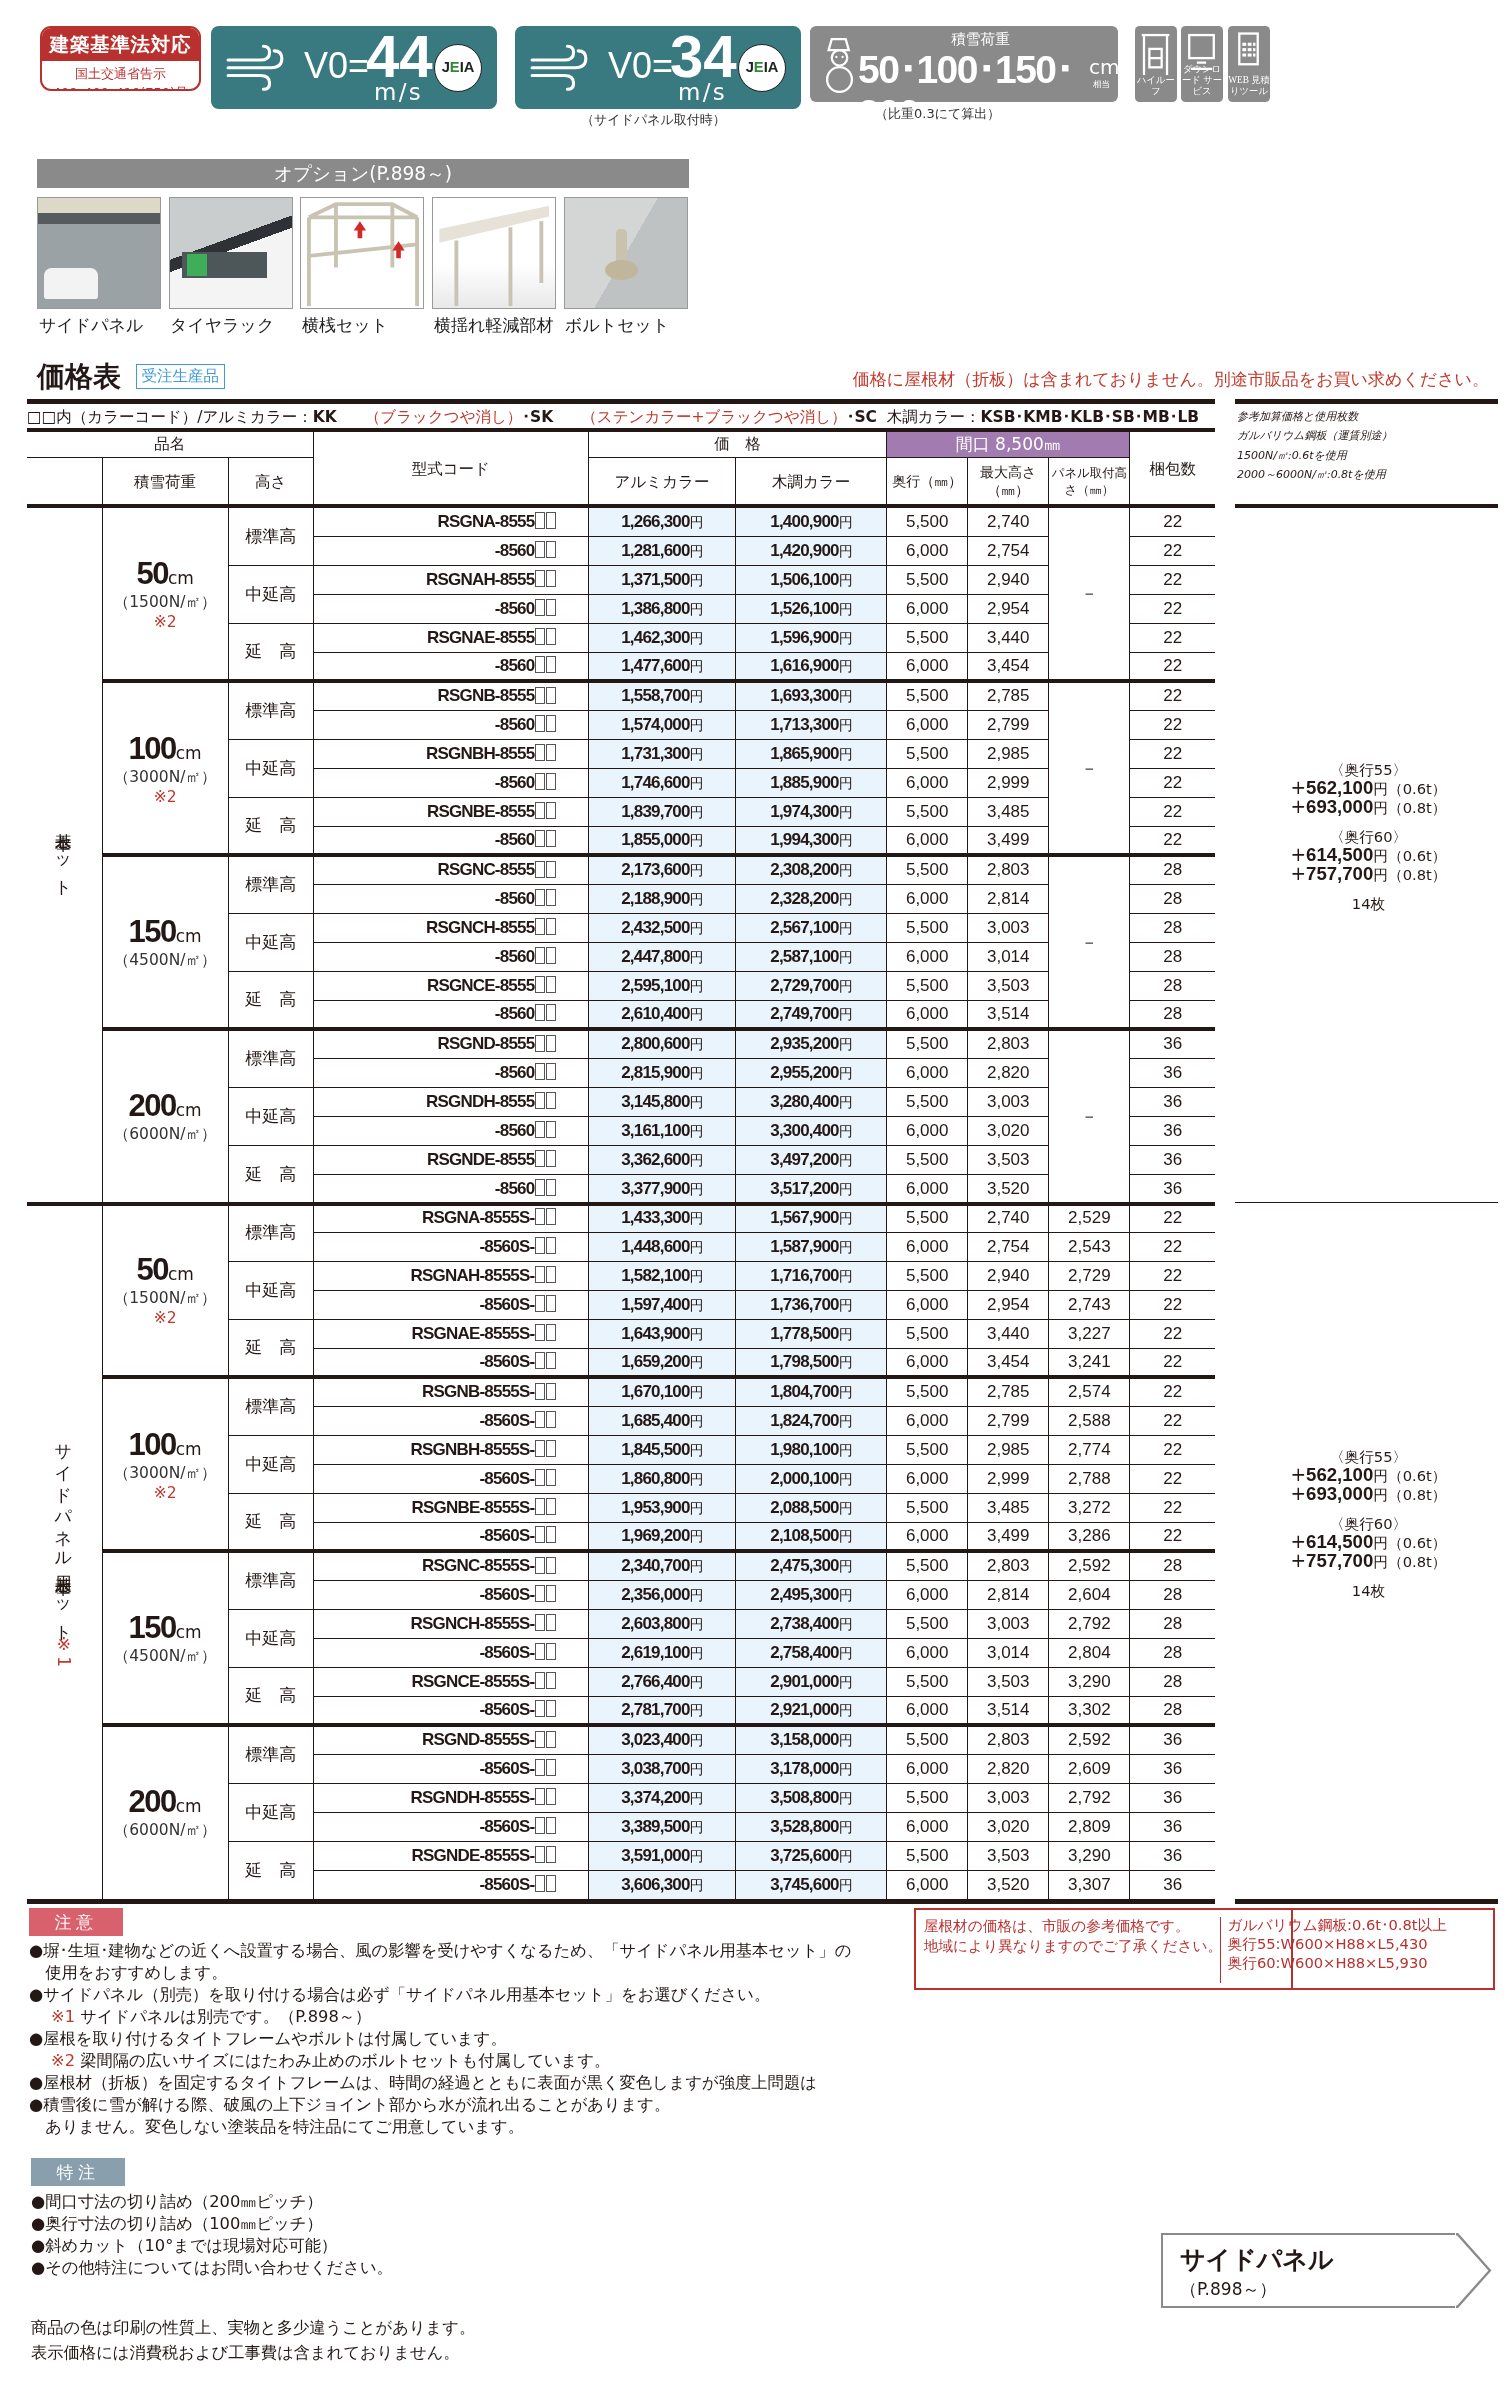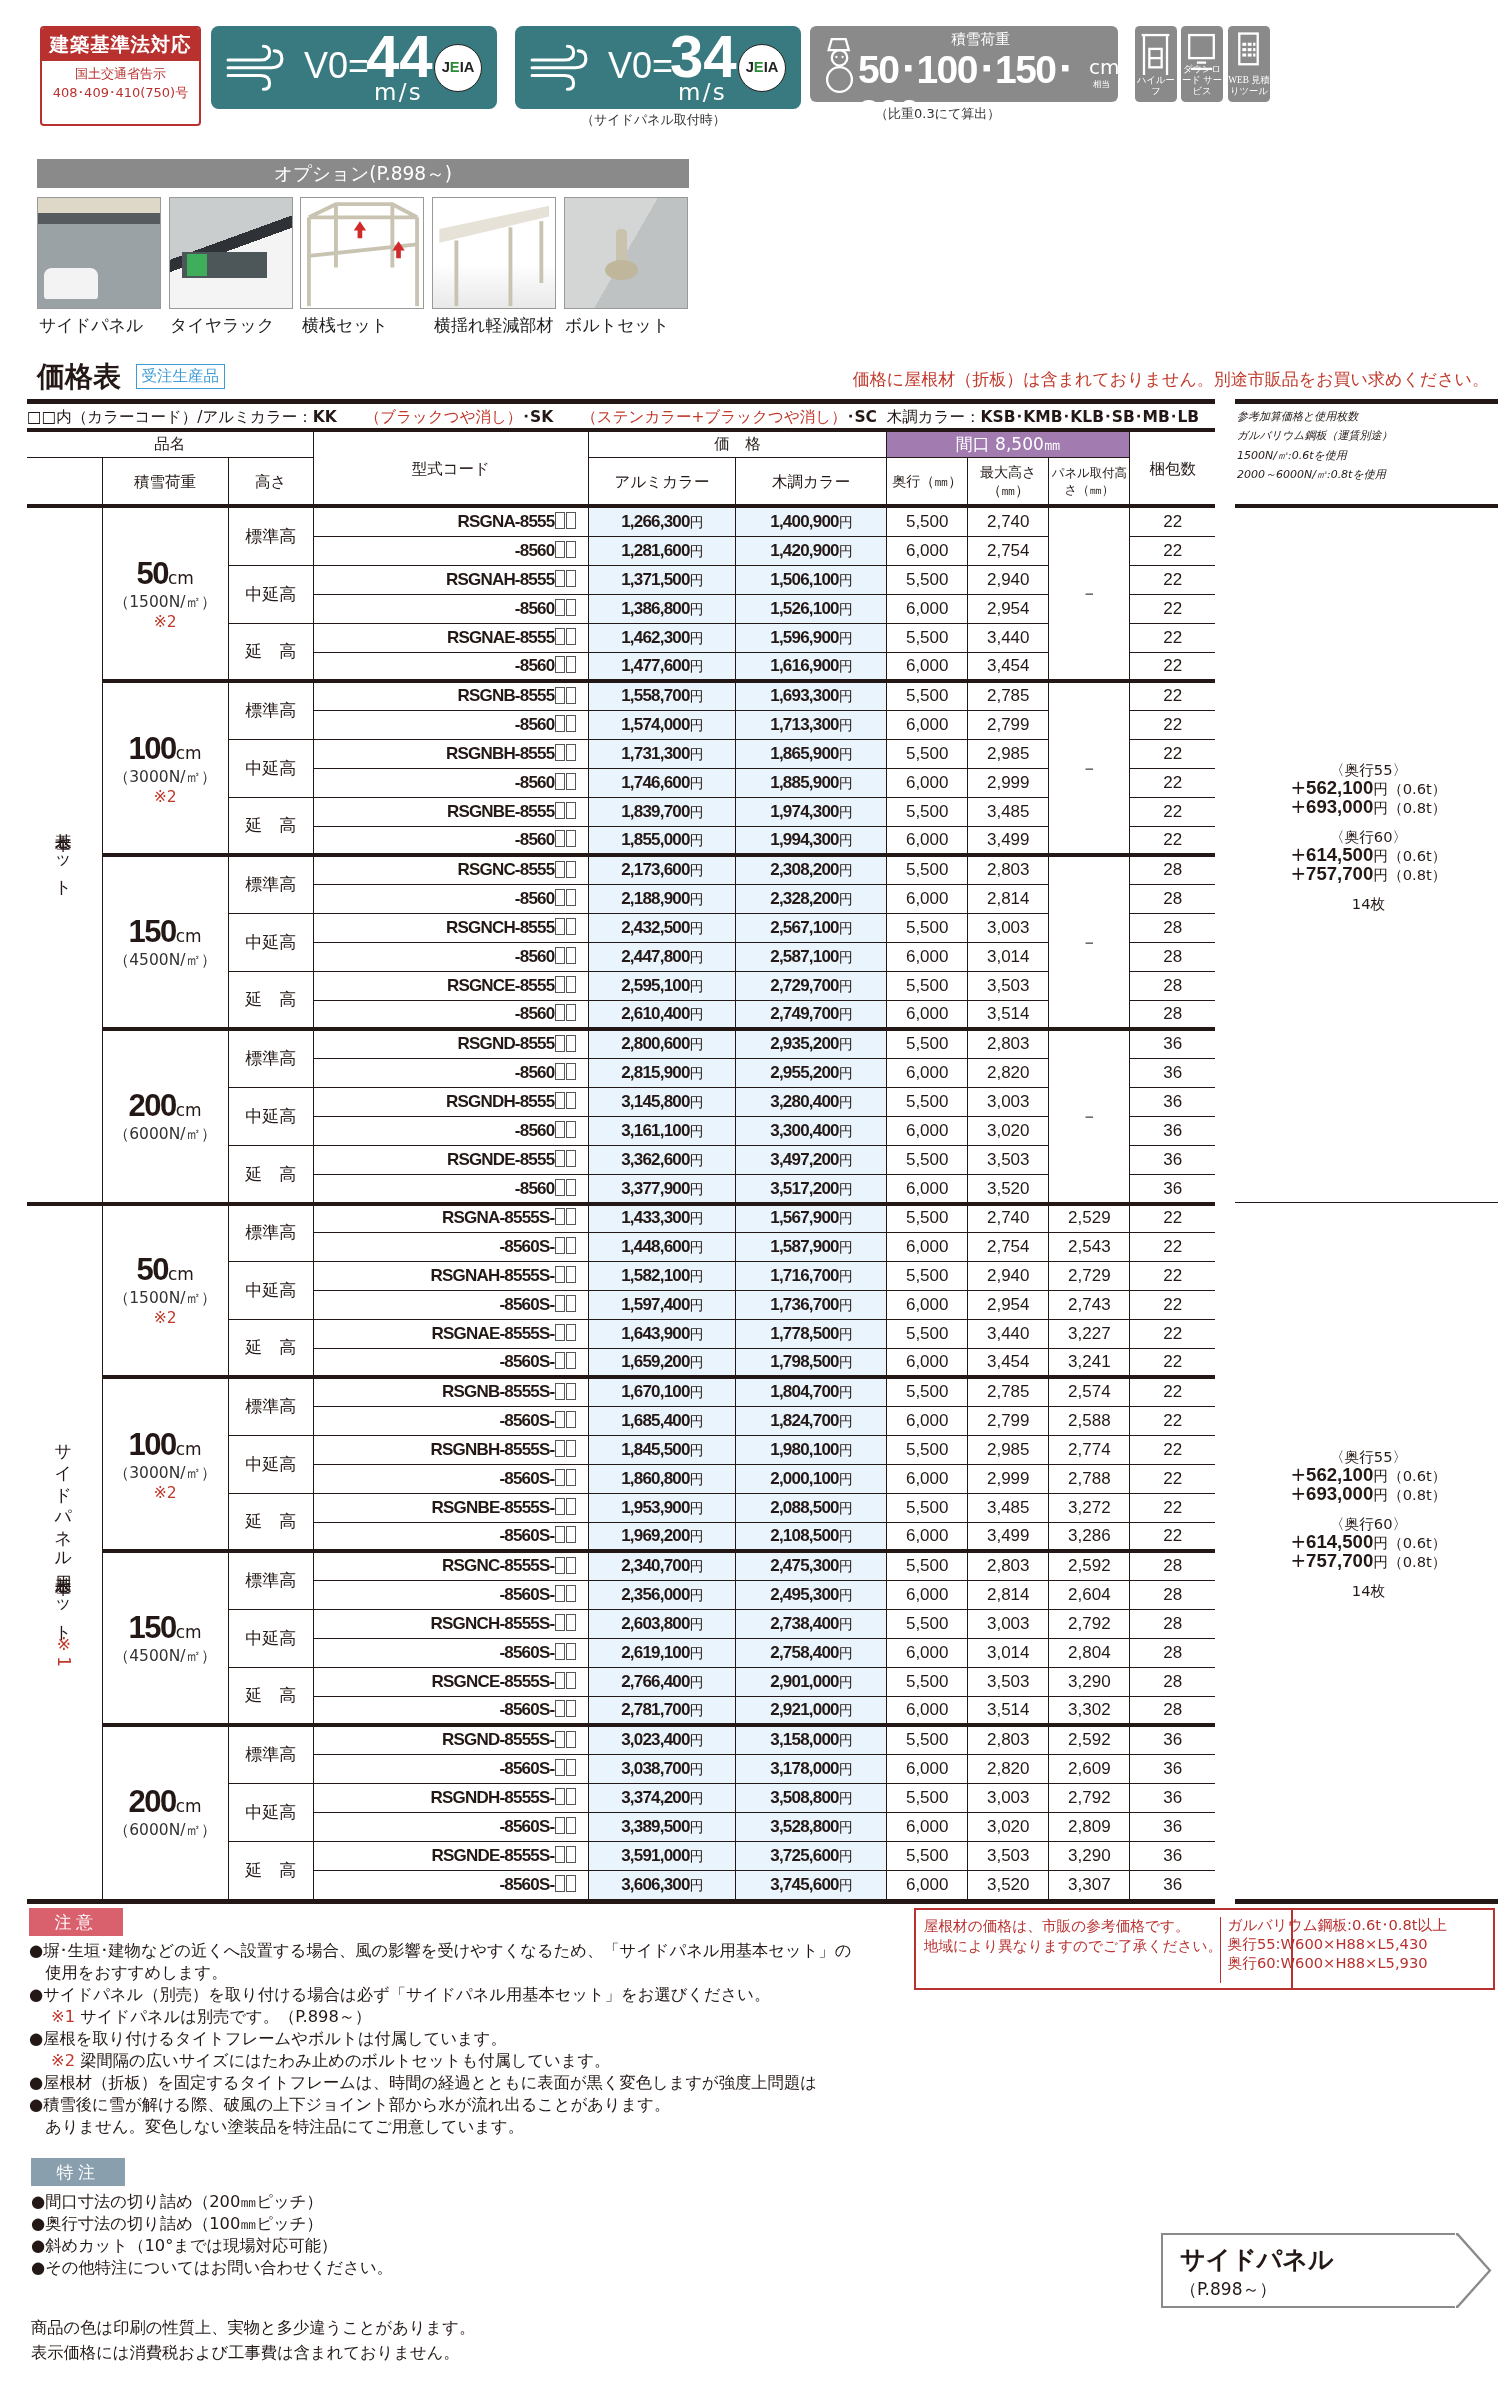--- a/index.html
+++ b/index.html
@@ -4,21 +4,21 @@
 <style>
   * { box-sizing: border-box; margin: 0; padding: 0; }
   body {
     width: 1511px; height: 2401px; background: #ffffff; position: relative;
     font-family: "DejaVu Sans", "Liberation Sans", sans-serif; color: #231815;
     overflow: hidden;
   }
   .abs { position: absolute; }
 
   
-  .badge-law { left: 40px; top: 25.5px; width: 161px; height: 100px; border: 2.3px solid #b8312f; border-radius: 4px; background: #fff; overflow: hidden; }
+  .badge-law { left: 40px; top: 25.5px; width: 161px; height: 65px; border: 2.3px solid #b8312f; border-radius: 11px; background: #fff; overflow: hidden; }
   .badge-law .hd { background: #b8312f; color: #fff; font-weight: bold; font-size: 19.4px; text-align: center; height: 33px; line-height: 33px; letter-spacing: 0.8px; }
   .badge-law .bd { color: #b8312f; font-size: 13px; text-align: center; line-height: 18.6px; padding-top: 4.6px; }
   .badge-wind { top: 25.5px; height: 83px; background: #387a7f; border-radius: 7.7px; color: #fff; }
   .badge-wind .ico { position: absolute; left: 14px; top: 17px; width: 63px; height: 48px; }
   .badge-wind .v0 { position: absolute; left: 93px; top: 17px; font-size: 36px; line-height: 46px; font-family: "Liberation Sans", sans-serif; }
   .badge-wind .num { position: absolute; left: 155px; top: 4.6px; font-size: 60px; font-weight: bold; line-height: 54px; font-family: "Liberation Sans", sans-serif; }
   .badge-wind .unit { position: absolute; left: 163px; top: 54px; font-size: 23px; line-height: 25px; letter-spacing: 2.3px; }
   .badge-wind .jeia { position: absolute; left: 223px; top: 18.6px; width: 48px; height: 48px; border-radius: 50%; background: #fff; border: 1.5px solid #222; color: #222; font-weight: bold; font-size: 14.7px; text-align: center; line-height: 45px; font-family: "Liberation Sans", sans-serif; }
   .badge-wind .jeia .e { color: #2e8b3a; }
   .wind-caption { font-size: 13px; color: #333; }
@@ -45,21 +45,21 @@
   .rule-thick { background: #231815; height: 4.6px; }
   .color-line { left: 27px; top: 407px; font-size: 15.5px; white-space: nowrap; }
   .color-line b { font-weight: bold; }
   .color-line .red { color: #c0392b; margin-left: 28px; }
 
   table.price { position: absolute; left: 27px; top: 432px; width: 1188px; border-collapse: collapse; table-layout: fixed; }
   table.price td, table.price th { border: 0.8px solid #231815; font-weight: normal; text-align: center; vertical-align: middle; padding: 0; }
   table.price th { font-size: 15.5px; height: 25px; }
   table.price .hdr-purple { background: #a27cb0; color: #fff; font-size: 17px; }
   table.price tr.data td { height: 29px; font-size: 17px; }
-  table.price td.code { text-align: right; padding-right: 12px; font-weight: bold; font-size: 19.4px; letter-spacing: -0.8px; font-family: "Liberation Sans", sans-serif; }
+  table.price td.code { text-align: right; padding-right: 32px; font-weight: bold; font-size: 19.4px; letter-spacing: -0.8px; font-family: "Liberation Sans", sans-serif; }
   table.price td.code .sq { display: inline-block; width: 10px; height: 17px; border: 0.8px solid #555; vertical-align: -2.3px; margin-left: 0.8px; }
   table.price td.price-cell { background: #eaf4fc; font-weight: bold; font-size: 18.6px; font-family: "Liberation Sans", sans-serif; letter-spacing: -0.8px; }
   table.price td.price-cell .yen { font-size: 14px; font-weight: normal; }
   table.price td.num { font-family: "Liberation Sans", sans-serif; font-size: 17px; }
   table.price td.grp { border-left: none; border-top: none; border-bottom: none; }
   table.price td.load { vertical-align: middle; }
   table.price td.load .big { font-size: 31px; font-weight: bold; font-family: "Liberation Sans", sans-serif; letter-spacing: -1.5px; }
   table.price td.load .cm { font-size: 17px; }
   table.price td.load .n { font-size: 15.5px; color: #333; }
   table.price td.load .mark { font-size: 15.5px; color: #c0392b; }

